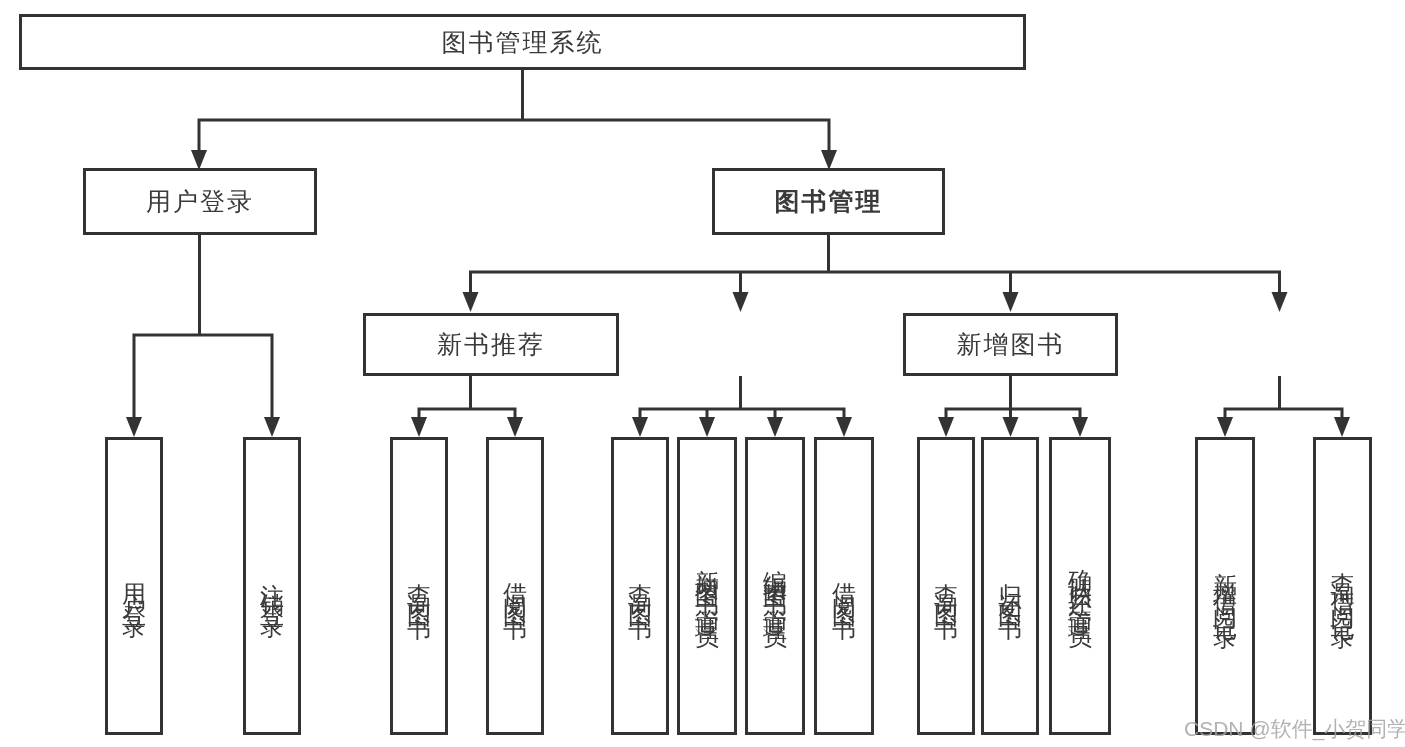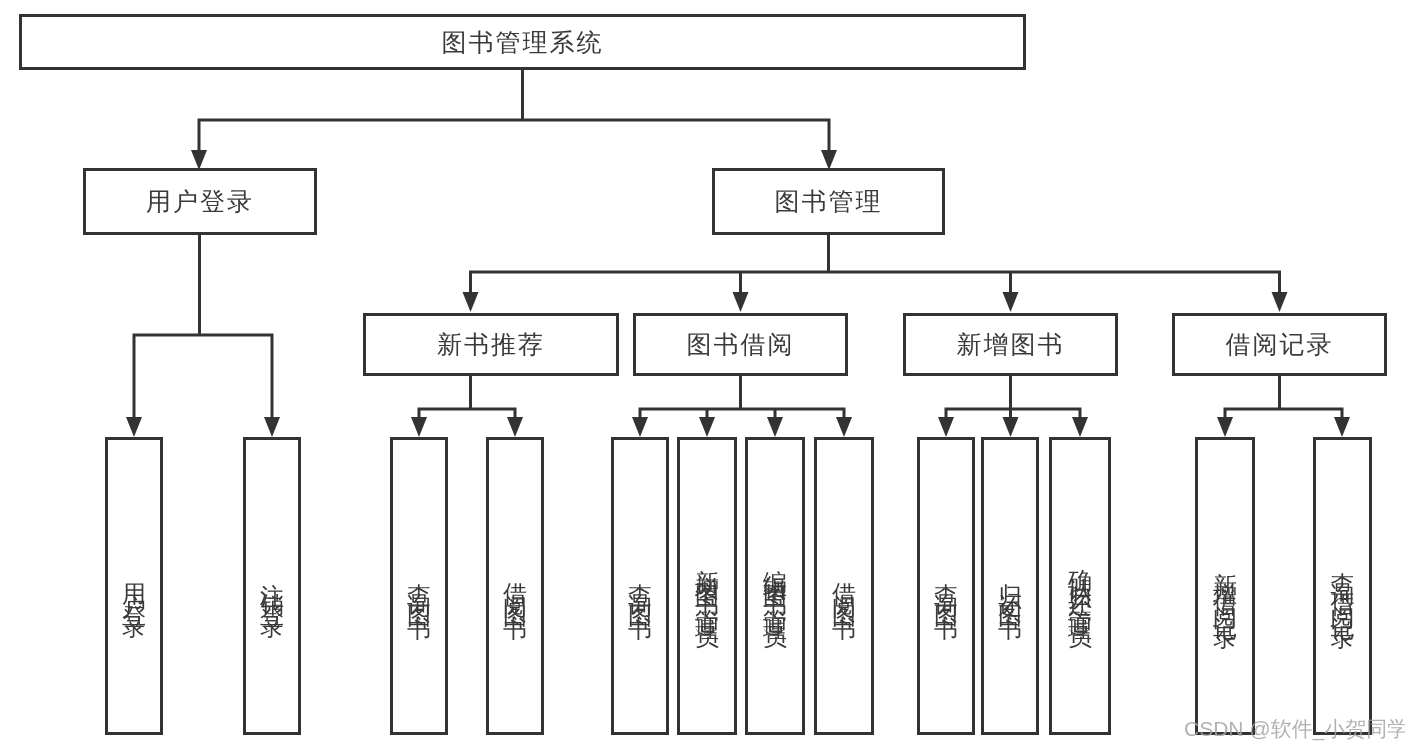--- a/index.html
+++ b/index.html
@@ -66,26 +66,24 @@
       <polygon points="1002.5,417 1018.5,417 1010.5,437"></polygon>
       <polygon points="1072,417 1088,417 1080,437"></polygon>
       <polygon points="1217,417 1233,417 1225,437"></polygon>
       <polygon points="1334,417 1350,417 1342,437"></polygon>
     </g>
   </svg>
 
   <div class="node" style="left:19px;top:14px;width:1007px;height:56px;">图书管理系统</div>
 
   <div class="node" style="left:83px;top:168px;width:234px;height:67px;">用户登录</div>
-  <div class="node" style="left:712px;top:168px;width:233px;height:67px;">图书管理</div>
+  <div class="node" style="left:712px;top:168px;width:233px;height:67px;font-weight:bold;">图书管理</div>
 
   <div class="node" style="left:363px;top:313px;width:256px;height:63px;">新书推荐</div>
-  <div class="node" style="left:633px;top:313px;width:215px;height:63px;">图书借阅</div>
   <div class="node" style="left:903px;top:313px;width:215px;height:63px;">新增图书</div>
-  <div class="node" style="left:1172px;top:313px;width:215px;height:63px;">借阅记录</div>
 
   <div class="vnode" style="left:105px;top:437px;width:58px;height:298px;">用户登录</div>
   <div class="vnode" style="left:243px;top:437px;width:58px;height:298px;">注销登录</div>
 
   <div class="vnode" style="left:390px;top:437px;width:58px;height:298px;">查询图书</div>
   <div class="vnode" style="left:486px;top:437px;width:58px;height:298px;">借阅图书</div>
 
   <div class="vnode" style="left:611px;top:437px;width:58px;height:298px;">查询图书</div>
   <div class="vnode tight" style="left:677px;top:437px;width:60px;height:298px;">新增图书（管理员）</div>
   <div class="vnode tight" style="left:745px;top:437px;width:60px;height:298px;">编辑图书（管理员）</div>

